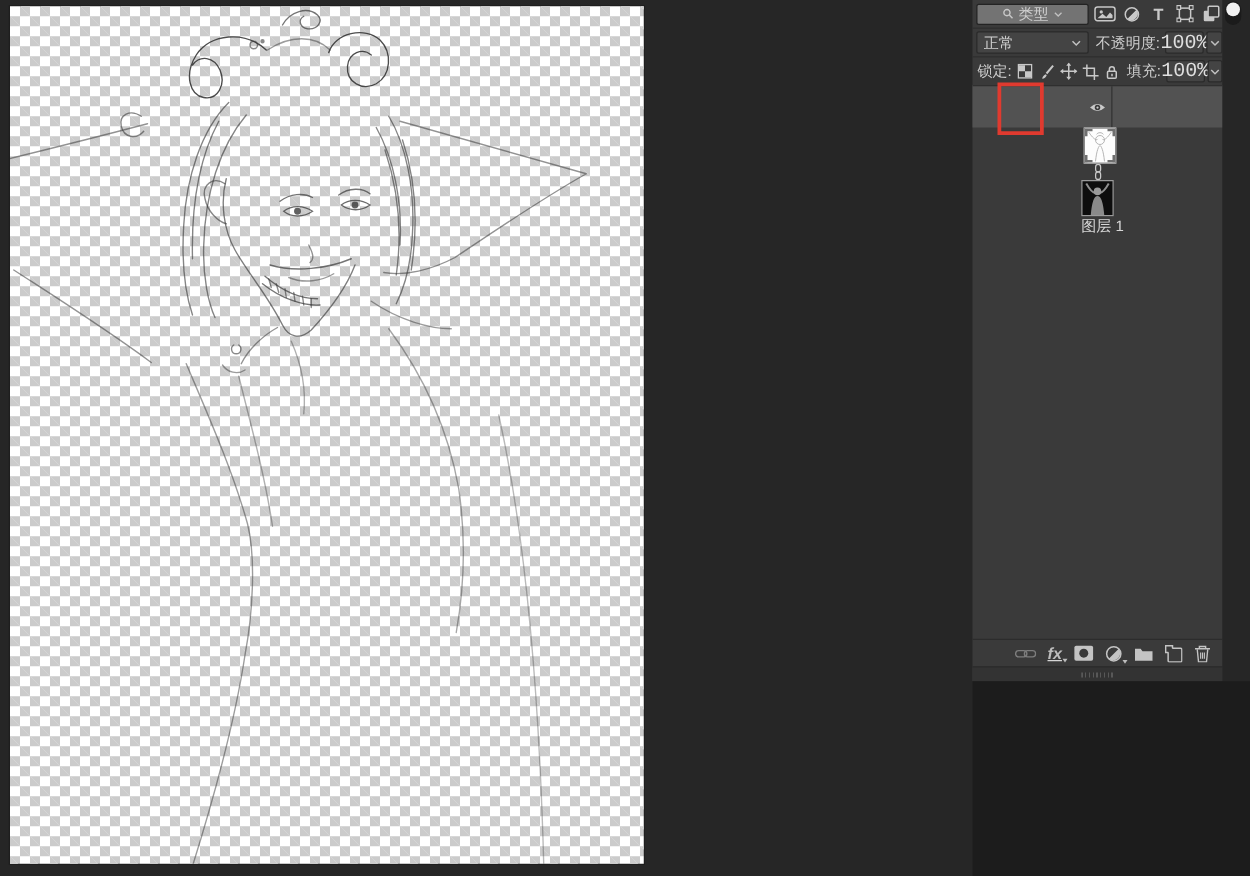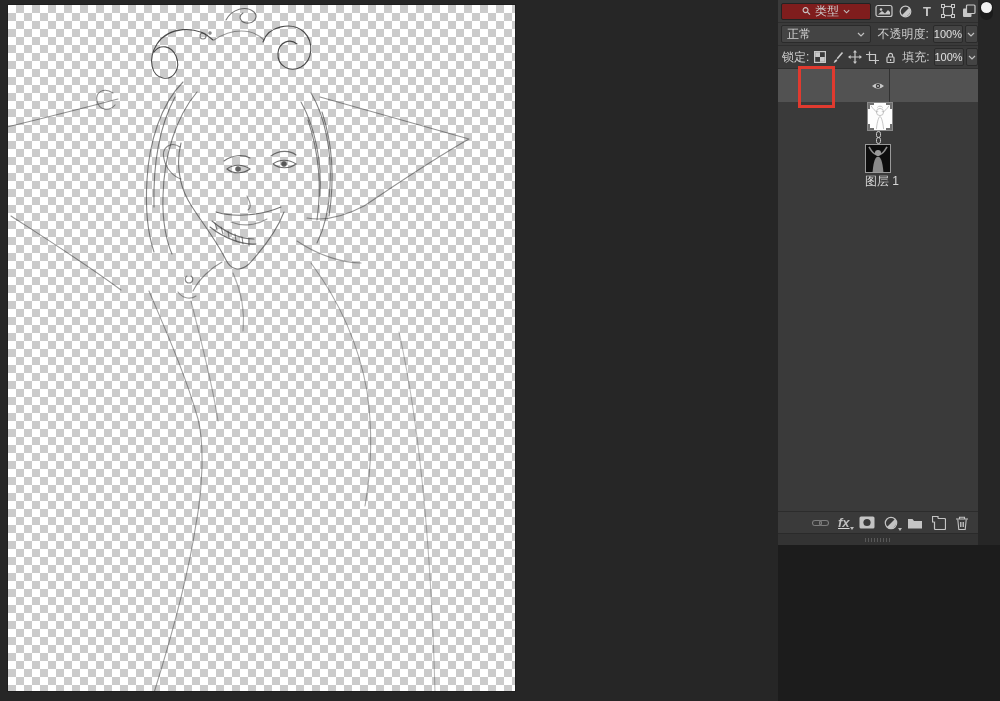--- a/index.html
+++ b/index.html
@@ -22,31 +22,31 @@
   .panel-gutter { position:absolute; left:978px; top:0; width:22px; height:545px; background:#262626; }
   .panel-below  { position:absolute; left:778px; top:545px; width:222px; height:156px; background:#1c1c1c; }
 
   .prow { display:flex; align-items:center; flex-shrink:0; }
   .filter-row { height:22px; padding-left:3px; gap:4px; }
   .blend-row  { height:23px; border-top:1px solid #2e2e2e; padding-left:3px; }
   .lock-row   { height:23px; border-top:1px solid #2e2e2e; padding-left:4px; }
 
   .lbl { font-size:12px; color:#cfcfcf; white-space:nowrap; }
 
-  .search-select { width:90px; height:17px; background:#7f1d1d; border:1px solid #232323;
+  .search-select { width:90px; height:17px; background:#737373; border:1px solid #232323;
     border-radius:2px; display:flex; align-items:center; gap:4px; padding:0 20px; }
   .search-select .lbl { flex:1; }
 
   .select { height:18px; background:#444444; border:1px solid #2a2a2a; border-radius:2px;
     display:flex; align-items:center; padding:0 5px; }
   .blend-select { width:97px; margin-right:6px;gap:12px; }
   .blend-select .lbl { flex:1; }
   .valbox { width:31px; height:18px; background:#444444; border:1px solid #2a2a2a;
     border-radius:2px; display:flex; align-items:center; justify-content:center;
-    font-size:11px; color:#e0e0e0; margin-left:4px; }
+    font-size:16px; color:#e0e0e0; margin-left:4px;font-family:Liberation Mono, monospace; }
   .chevbox { width:14px; height:18px; background:#444444; border:1px solid #2a2a2a;
     border-radius:2px; display:flex; align-items:center; justify-content:center; margin-left:2px; }
 
   .ficon { width:19px; height:18px; background:none; border:none; display:flex;
     align-items:center; justify-content:center; cursor:pointer; padding:0; }
   .lockicon { width:18px; height:18px; display:flex; align-items:center; justify-content:center;
     background:none; border:none; padding:0; margin-right:2px; }
   .ticon { color:#c8c8c8; font-size:13px; font-weight:bold; line-height:1; }
 
   

